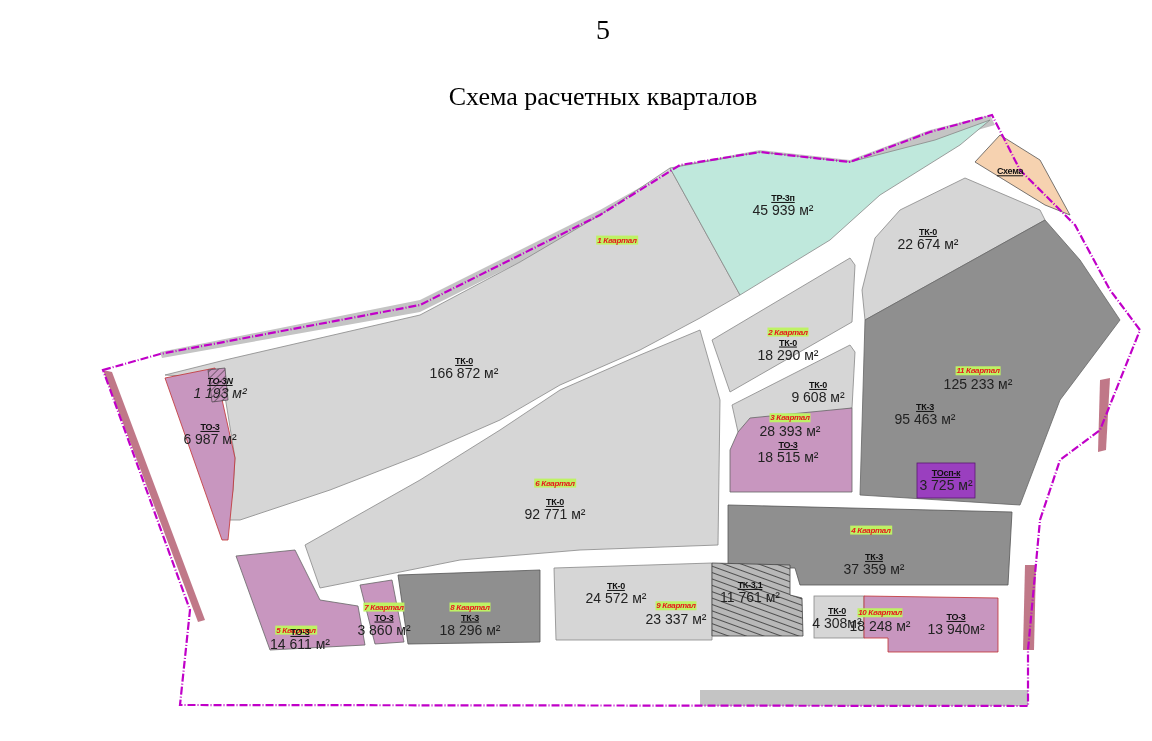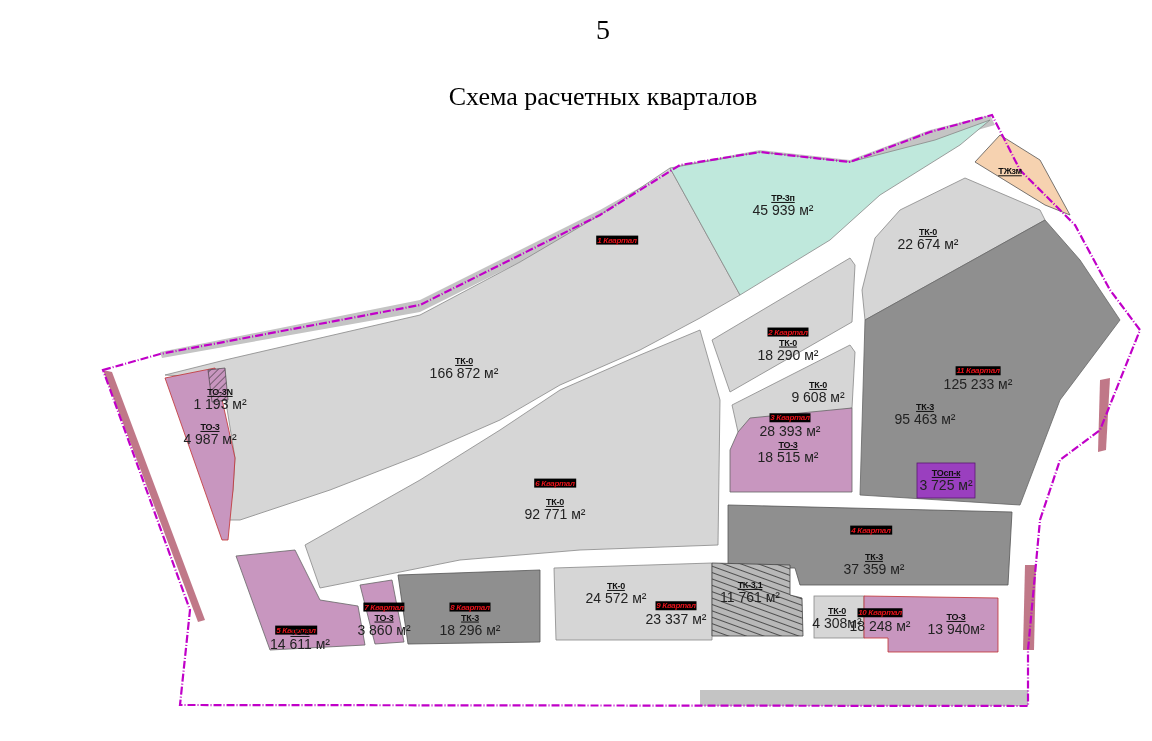--- a/index.html
+++ b/index.html
@@ -1,21 +1,21 @@
 <!DOCTYPE html>
 <html><head>
 <meta charset="utf-8">
 <style>
   html,body{margin:0;padding:0;background:#fff;}
   body{width:1152px;height:741px;position:relative;overflow:hidden;font-family:"Liberation Sans",sans-serif;}
   .page-num{position:absolute;top:14px;left:0;width:1206px;text-align:center;font-family:"Liberation Serif",serif;font-size:28px;color:#000;}
   .title{position:absolute;top:82px;left:0;width:1206px;text-align:center;font-family:"Liberation Serif",serif;font-size:26px;color:#000;}
   svg.map{position:absolute;left:0;top:0;}
   .lbl{position:absolute;transform:translate(-50%,-50%);text-align:center;line-height:1.05;white-space:nowrap;}
-  .kv{font-size:8px;font-style:italic;font-weight:bold;color:#e8141c;background:#000000;padding:0 1px;letter-spacing:-0.3px;}
+  .kv{font-size:8px;font-style:italic;font-weight:bold;color:#e8141c;background:#bef264;padding:0 1px;letter-spacing:-0.3px;}
   .code{font-size:9px;font-weight:bold;color:#111;text-decoration:underline;display:block;letter-spacing:-0.3px;}
   .area{font-size:14px;color:#222;display:block;}
 </style>
 </head>
 <body>
 
 <div class="page-num">5</div>
 <div class="title">Схема расчетных кварталов</div>
 
 <svg class="map" width="1152" height="741" viewBox="0 0 1152 741">
@@ -72,37 +72,37 @@
 
   <path d="M103 370 L160 354 L420 305 L520 255 L600 215 L680 165 L760 152 L850 162 L930 132 L992 115 L1020 170 L1075 225 L1110 290 L1140 330 L1100 430 L1060 460 L1040 520 L1028 650 L1028 706 L180 705 L190 610 Z" fill="none" stroke="#c000c8" stroke-width="2.2" stroke-dasharray="8 2 1 2"></path>
 </svg>
 
 <div class="lbl" style="left:617px;top:238px;"><span class="kv">1 Квартал</span></div>
 <div class="lbl" style="left:783px;top:206px;">
     <span class="code">ТР-3п</span>
     <span class="area">45 939 м²</span>
   </div>
 <div class="lbl" style="left:1010px;top:172px;">
-    <span class="code">ТЖзм</span>
+    <span class="code">Схема</span>
   </div>
 <div class="lbl" style="left:928px;top:240px;">
     <span class="code">ТК-0</span>
     <span class="area">22 674 м²</span>
   </div>
 <div class="lbl" style="left:464px;top:369px;">
     <span class="code">ТК-0</span>
     <span class="area">166 872 м²</span>
   </div>
-<div class="lbl" style="left:220px;top:400px;">
+<div class="lbl" style="left:220px;top:389px;font-style:italic;">
     <span class="code">ТО-3N</span>
     <span class="area">1 193 м²</span>
   </div>
 <div class="lbl" style="left:210px;top:435px;">
     <span class="code">ТО-3</span>
-    <span class="area">4 987 м²</span>
+    <span class="area">6 987 м²</span>
   </div>
 
 <div class="lbl" style="left:788px;top:342px;"><span class="kv">2 Квартал</span><span class="code">ТК-0</span><span class="area">18 290 м²</span></div>
 <div class="lbl" style="left:818px;top:393px;">
     <span class="code">ТК-0</span>
     <span class="area">9 608 м²</span>
   </div>
 <div class="lbl" style="left:790px;top:423px;"><span class="kv">3 Квартал</span><span class="area">28 393 м²</span></div>
 <div class="lbl" style="left:788px;top:453px;">
     <span class="code">ТО-3</span>

